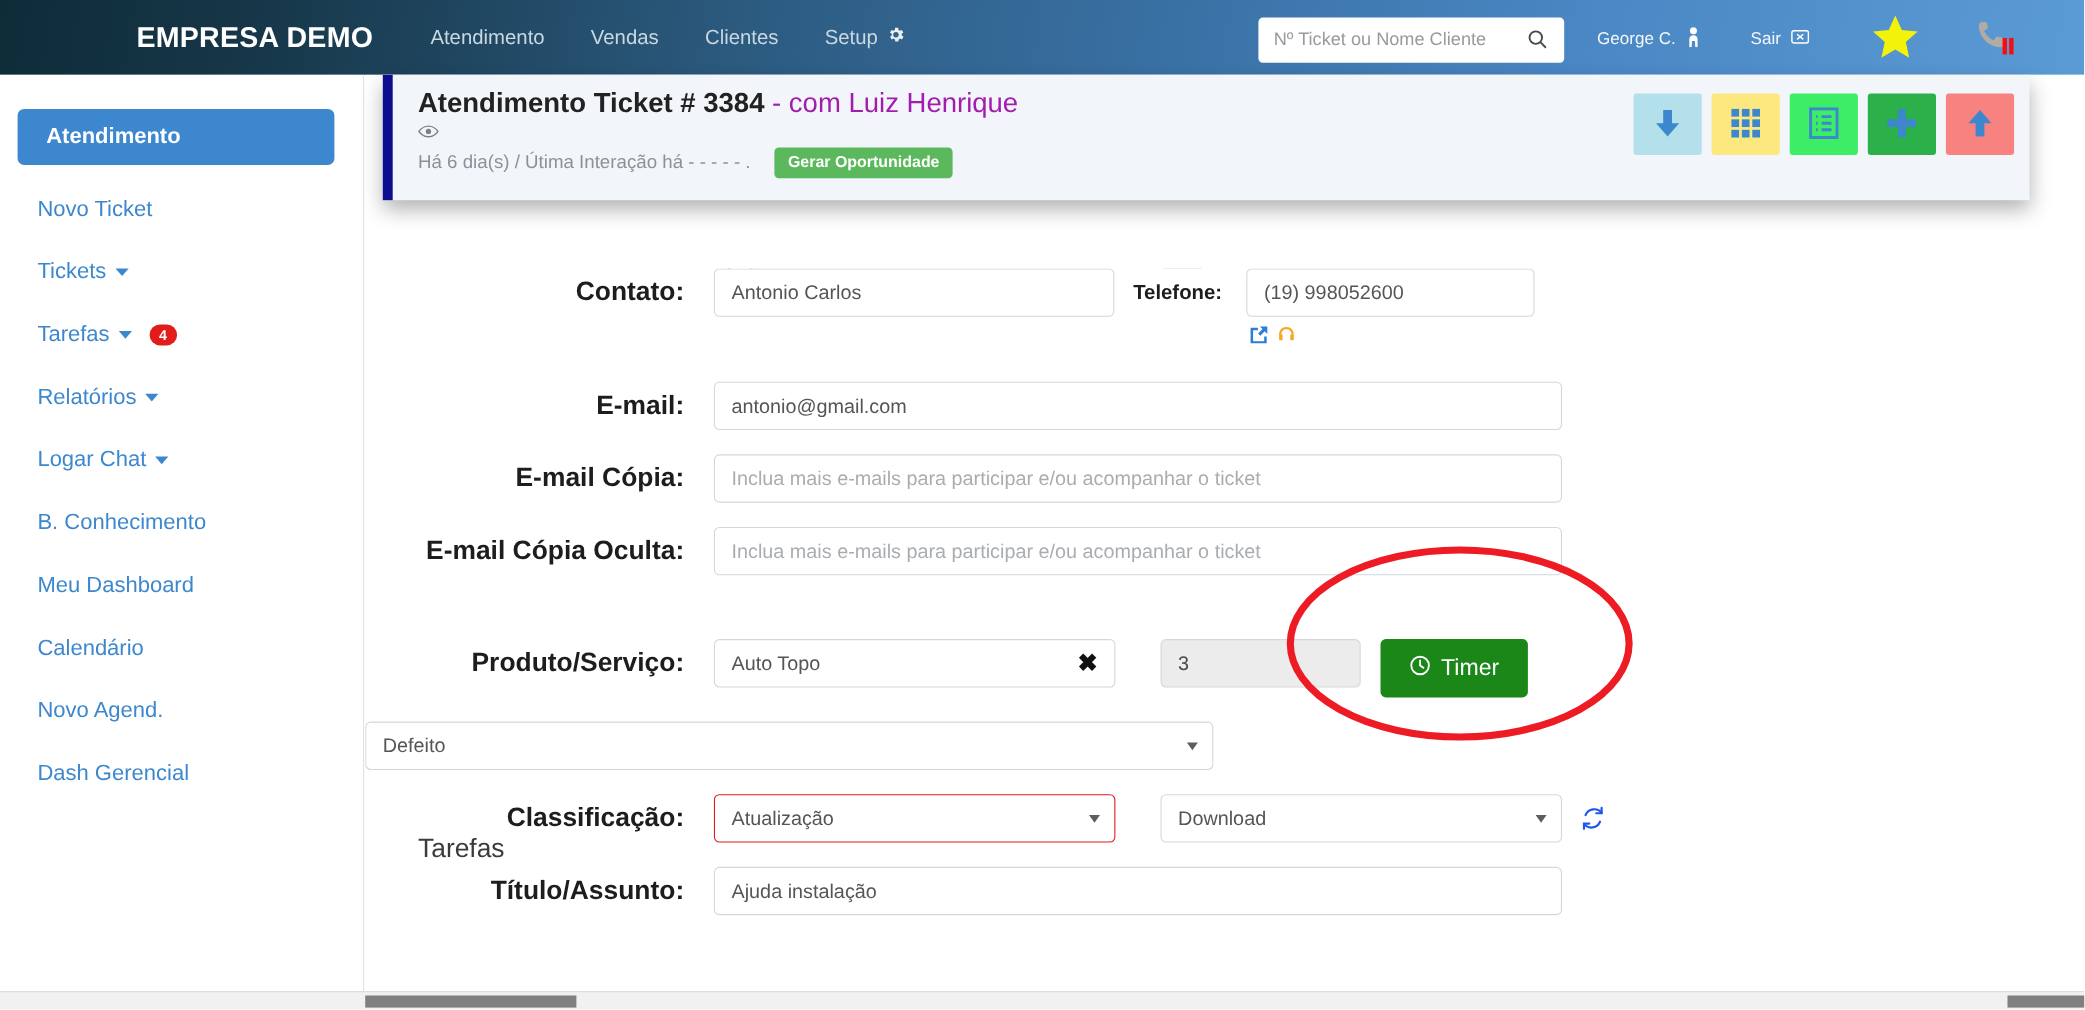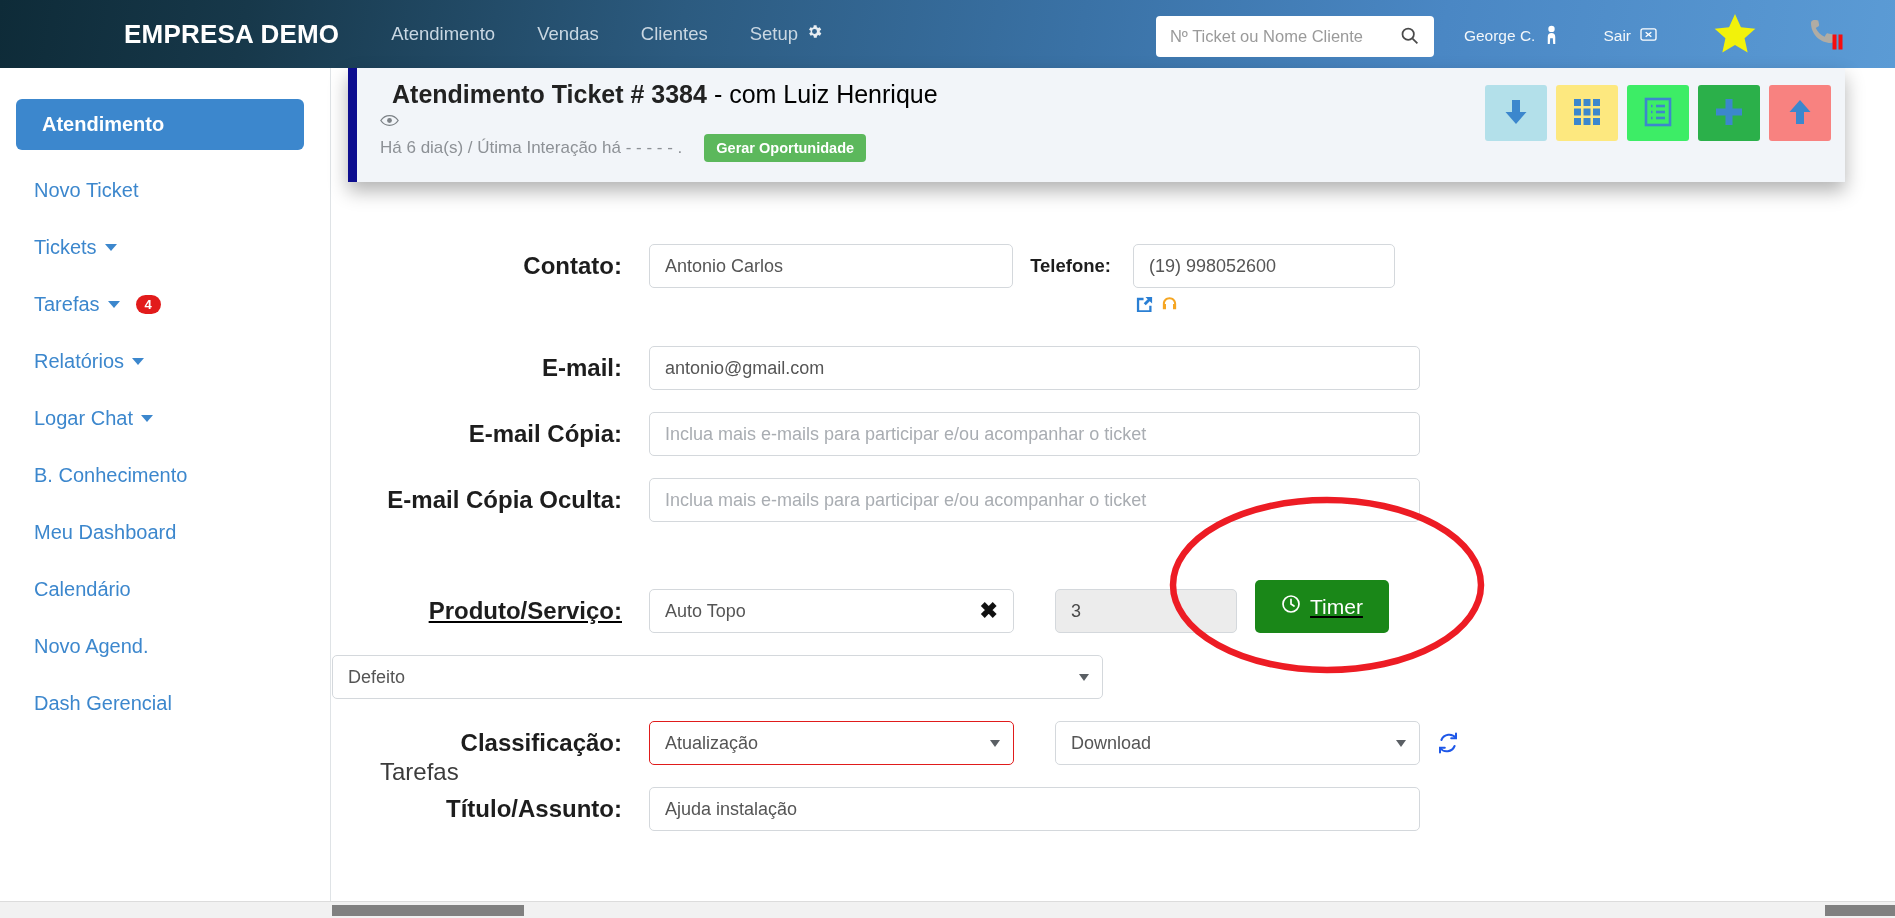--- a/index.html
+++ b/index.html
@@ -21,21 +21,21 @@
     color: #ffffff; font-size: 26px; font-weight: 700; letter-spacing: .2px;
     margin-left: 124px; white-space: nowrap;
   }
   .nav-links { display: flex; align-items: center; margin-left: 52px; }
   .nav-link {
     color: #c9d7e2; font-size: 18.5px; margin-right: 42px; cursor: pointer;
     white-space: nowrap; display: flex; align-items: center; gap: 8px;
   }
   .gear { font-size: 17px; color: #e9eef2; }
 
-  .nav-right { position: absolute; right: 4px; top: 0; height: 72px; display: flex; align-items: center; }
+  .nav-right { position: absolute; right: 16px; top: 0; height: 72px; display: flex; align-items: center; }
   .search-wrap {
     position: relative; width: 278px; height: 41px; background: #fff;
     border-radius: 4px; display: flex; align-items: center;
   }
   .search-wrap input {
     border: 0; outline: 0; width: 228px; height: 39px; margin-left: 14px;
     font-size: 16.5px; font-family: "Liberation Sans", sans-serif; color: #444; background: transparent;
   }
   .search-wrap input::placeholder { color: #9a9a9a; }
   .search-ico { position: absolute; right: 14px; top: 9px; width: 21px; height: 21px; }
@@ -72,22 +72,22 @@
 
   
   .ticket-header {
     position: absolute; left: 348px; top: 68px; width: 1497px; height: 114px;
     background: #f2f5f9; box-shadow: 0 9px 18px rgba(0,0,0,.30);
     z-index: 6; display: flex;
   }
   .accent-bar { width: 9px; background: #0d0d8f; height: 114px; flex: none; }
   .th-body { padding: 12px 0 0 23px; position: relative; flex: 1; }
   .th-title { font-size: 25px; color: #222; white-space: nowrap; }
-  .th-title b { font-weight: 700; margin-left: 12px; }
-  .th-title span.sub { font-weight: 400; color: #000000; }
+  .th-title b { font-weight: 700; }
+  .th-title span.sub { font-weight: 400; color: #a21caf; }
   .eye-row { margin-top: 4px; height: 17px; }
   .th-meta { display: flex; align-items: center; margin-top: 4px; }
   .th-meta-text { color: #8d9196; font-size: 17px; white-space: nowrap; }
   .op-btn {
     background: #5cb85c; color: #fff; font-size: 14.5px; font-weight: 700;
     border-radius: 4px; padding: 6px 12px; margin-left: 22px; cursor: pointer;
     border: 0; font-family: "Liberation Sans", sans-serif; white-space: nowrap;
   }
   .th-actions { position: absolute; right: 14px; top: 17px; display: flex; gap: 9px; }
   .act-btn {
@@ -327,21 +327,21 @@
         </div>
       </div>
 
       <div class="frow">
         <div class="flabel">E-mail Cópia Oculta:</div>
         <div class="fctl" style="width:771px;">
           <input class="inp" placeholder="Inclua mais e-mails para participar e/ou acompanhar o ticket" style="">
         </div>
       </div>
 
-      <div class="frow" style="margin-top:58px; align-items:flex-end;text-decoration:underline;">
+      <div class="frow" style="margin-top:58px; align-items:flex-start;">
         <div class="flabel">Produto/Serviço:</div>
         <div class="fctl" style="width:365px;">
           <input class="inp" value="Auto Topo" style="">
           <span class="clear-x">✖</span>
         </div>
         <div class="fctl" style="width:182px; margin-left:41px;">
           <input class="inp gray" value="3" style="">
         </div>
         <button class="timer-btn" style="margin-left:18px;">
           <span>

